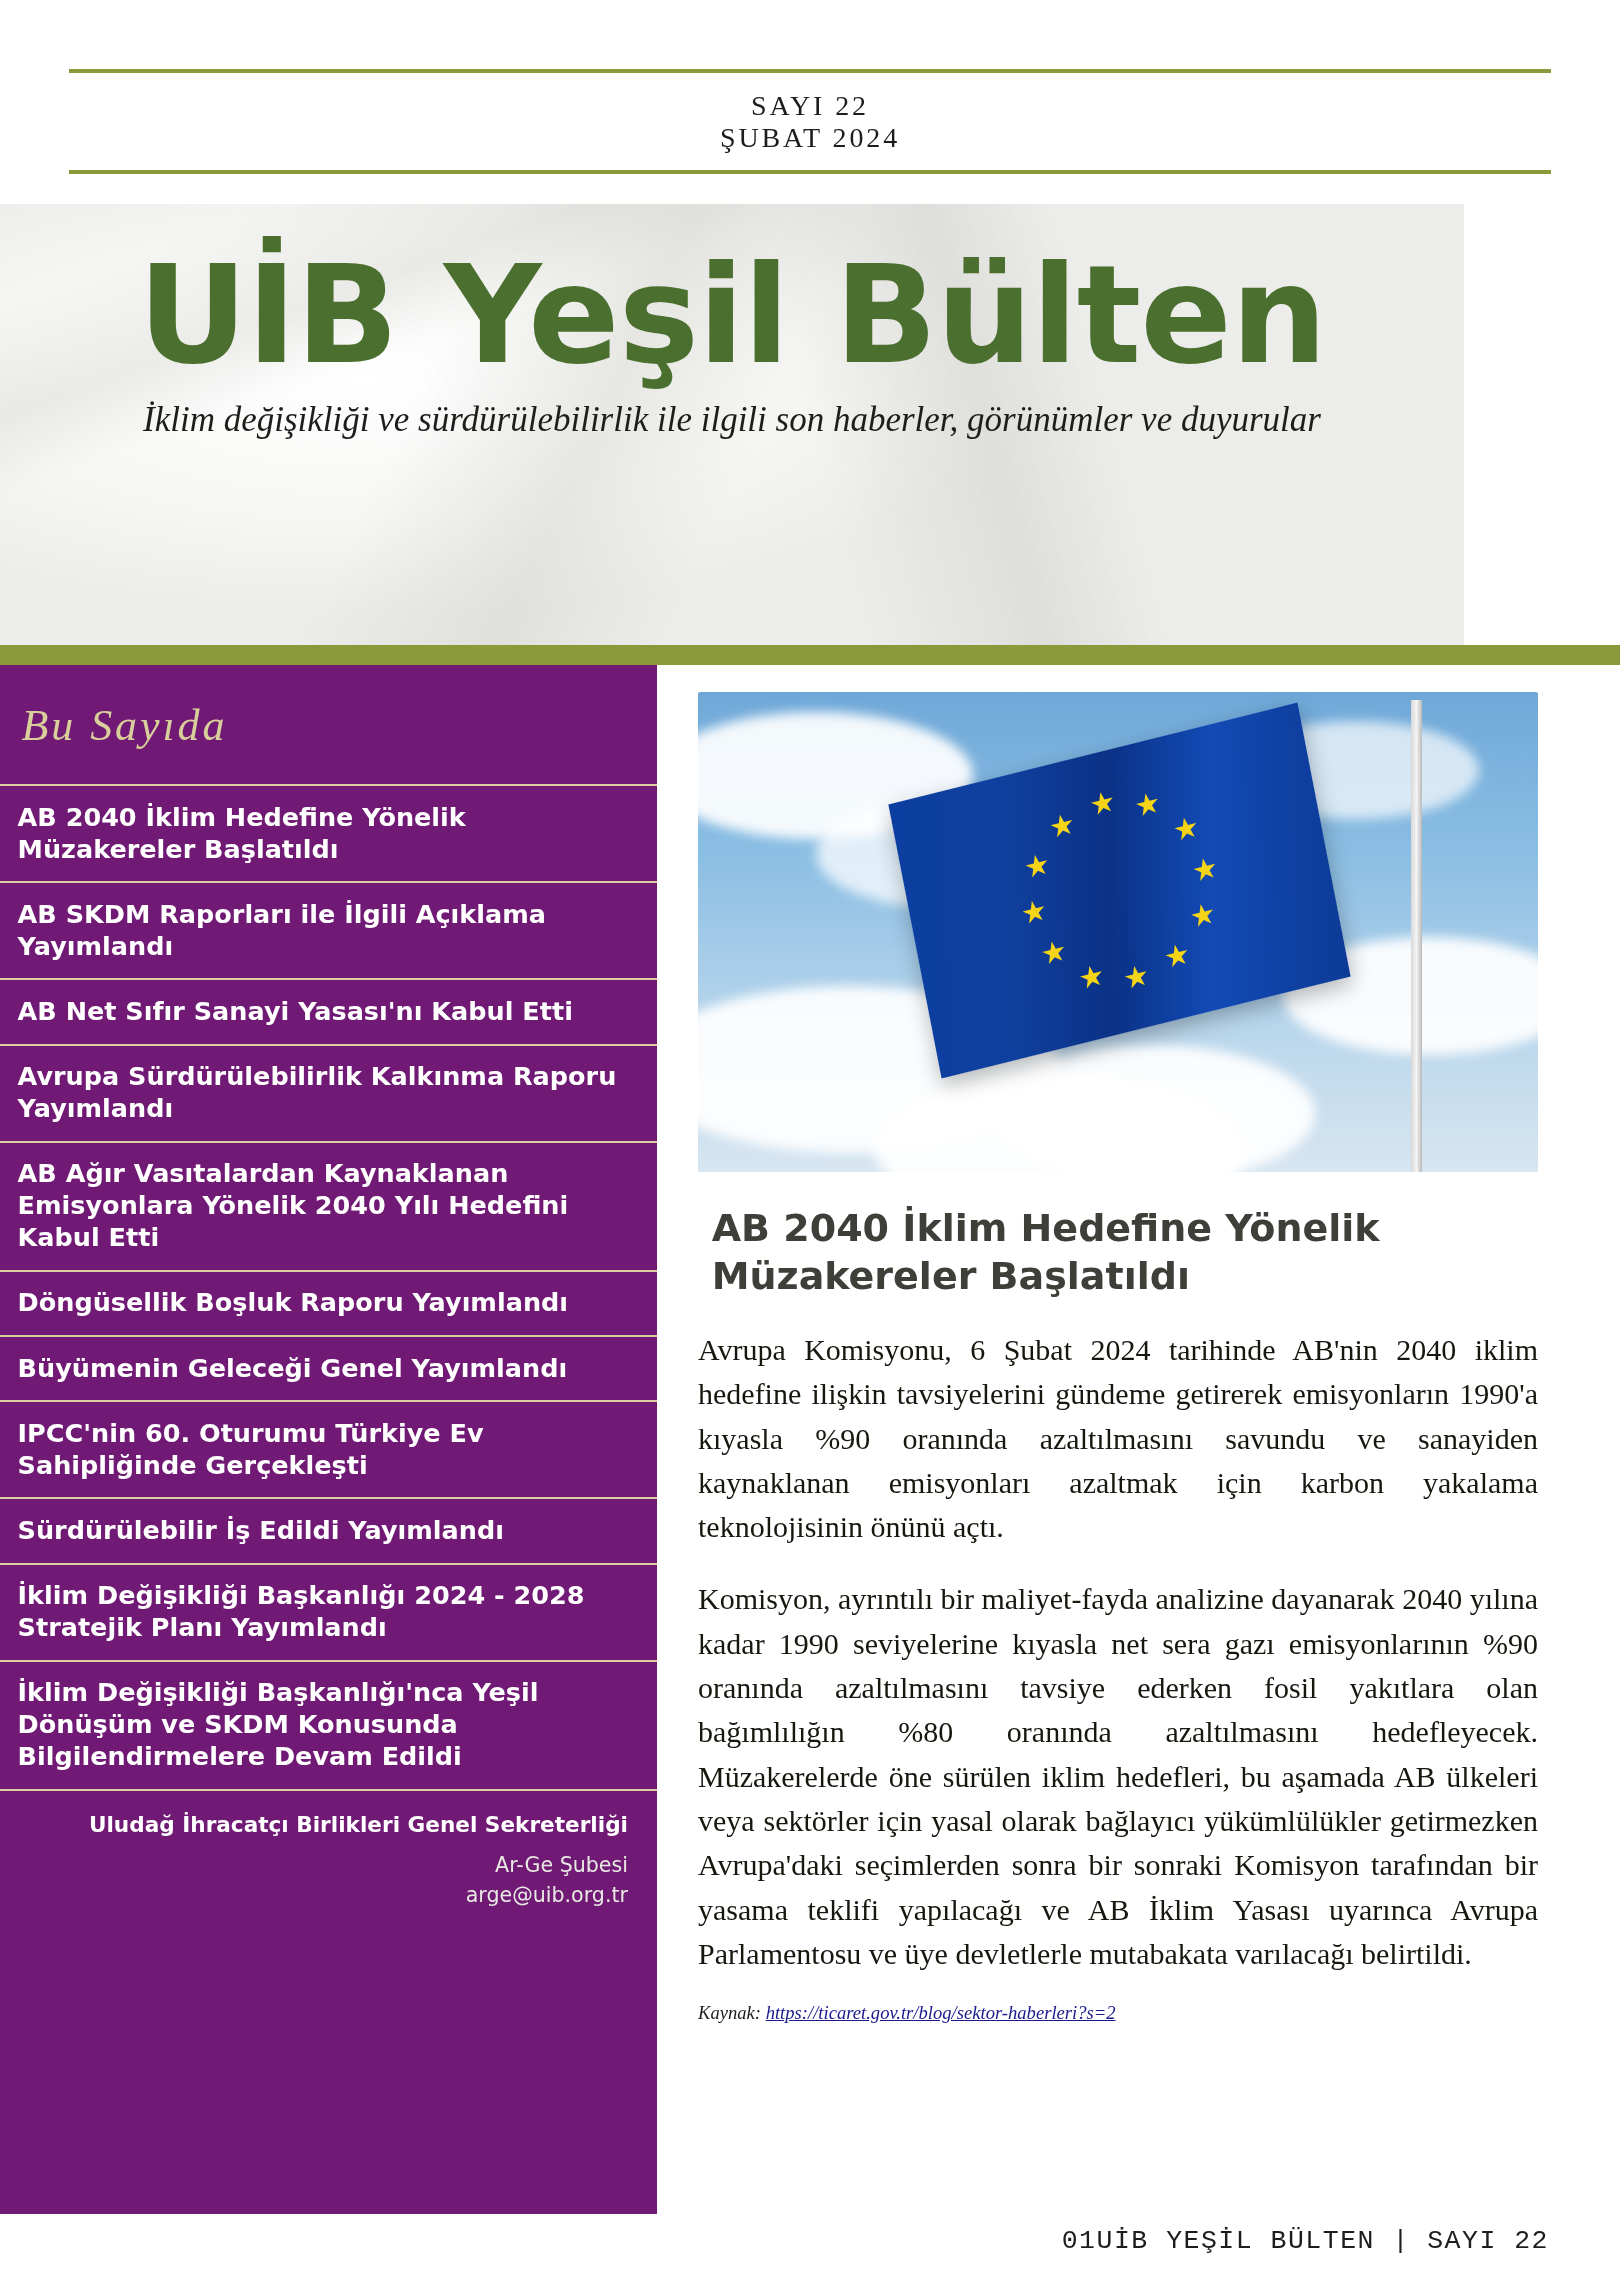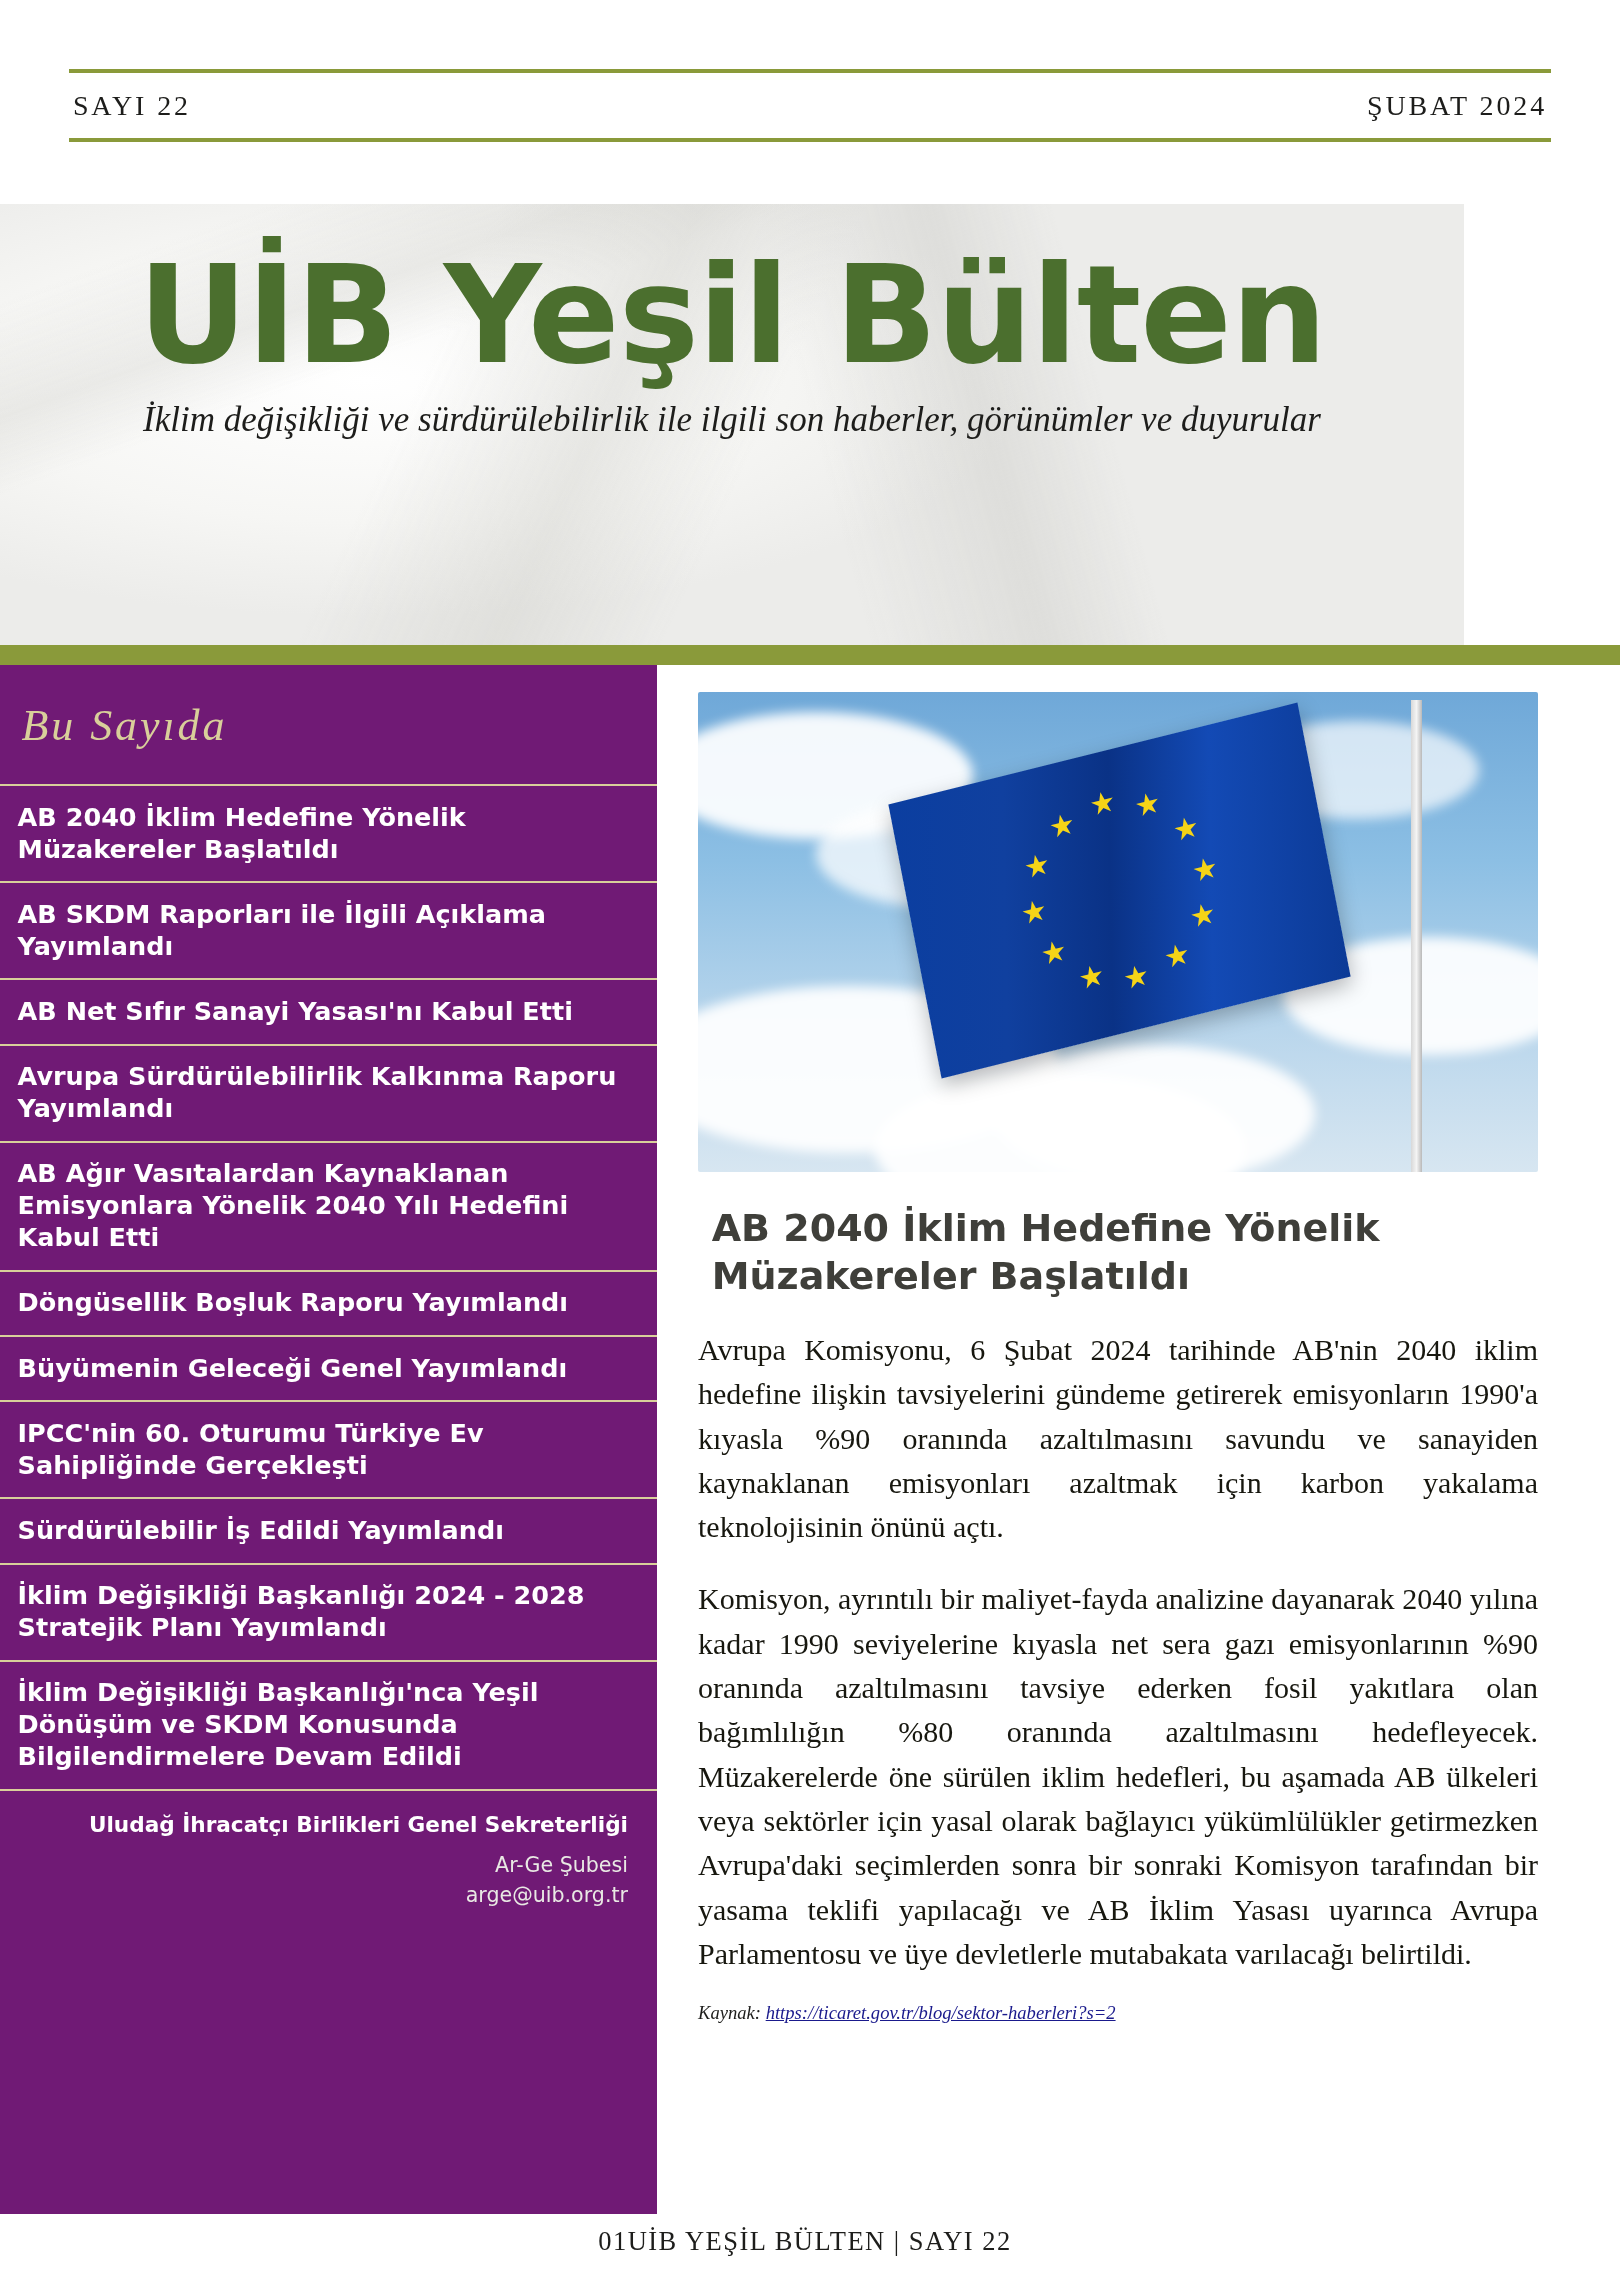--- a/index.html
+++ b/index.html
@@ -33,20 +33,21 @@
   }
   .issue-row {
     display: flex;
     justify-content: space-between;
     align-items: center;
     padding: 17.6px 3.9px 15.7px 3.9px;
     font-family: "Liberation Serif", serif;
     font-size: 28px;
     letter-spacing: 2.9px;
     color: #1d1d1b;
+    flex-direction: column;
   }
 
   
   .hero {
     position: absolute;
     left: 0;
     top: 204px;
     width: 1464px;
     height: 441px;
     background:
@@ -260,24 +261,24 @@
     position: absolute;
     left: 69px;
     right: 69px;
     top: 0;
     height: 2.9px;
     background: #8a9a3a;
     opacity: 0;
   }
   .footer-inner {
     display: flex;
-    justify-content: center;
+    justify-content: flex-end;
     align-items: center;
     padding: 11.8px 71px 0 61px;
-    font-family: Liberation Serif, serif;
+    font-family: Liberation Mono, monospace;
     font-size: 26.5px;
     letter-spacing: 1.5px;
     color: #1d1d1b;
   }
 </style>
 </head>
 <body>
 
 <div class="page">
 

